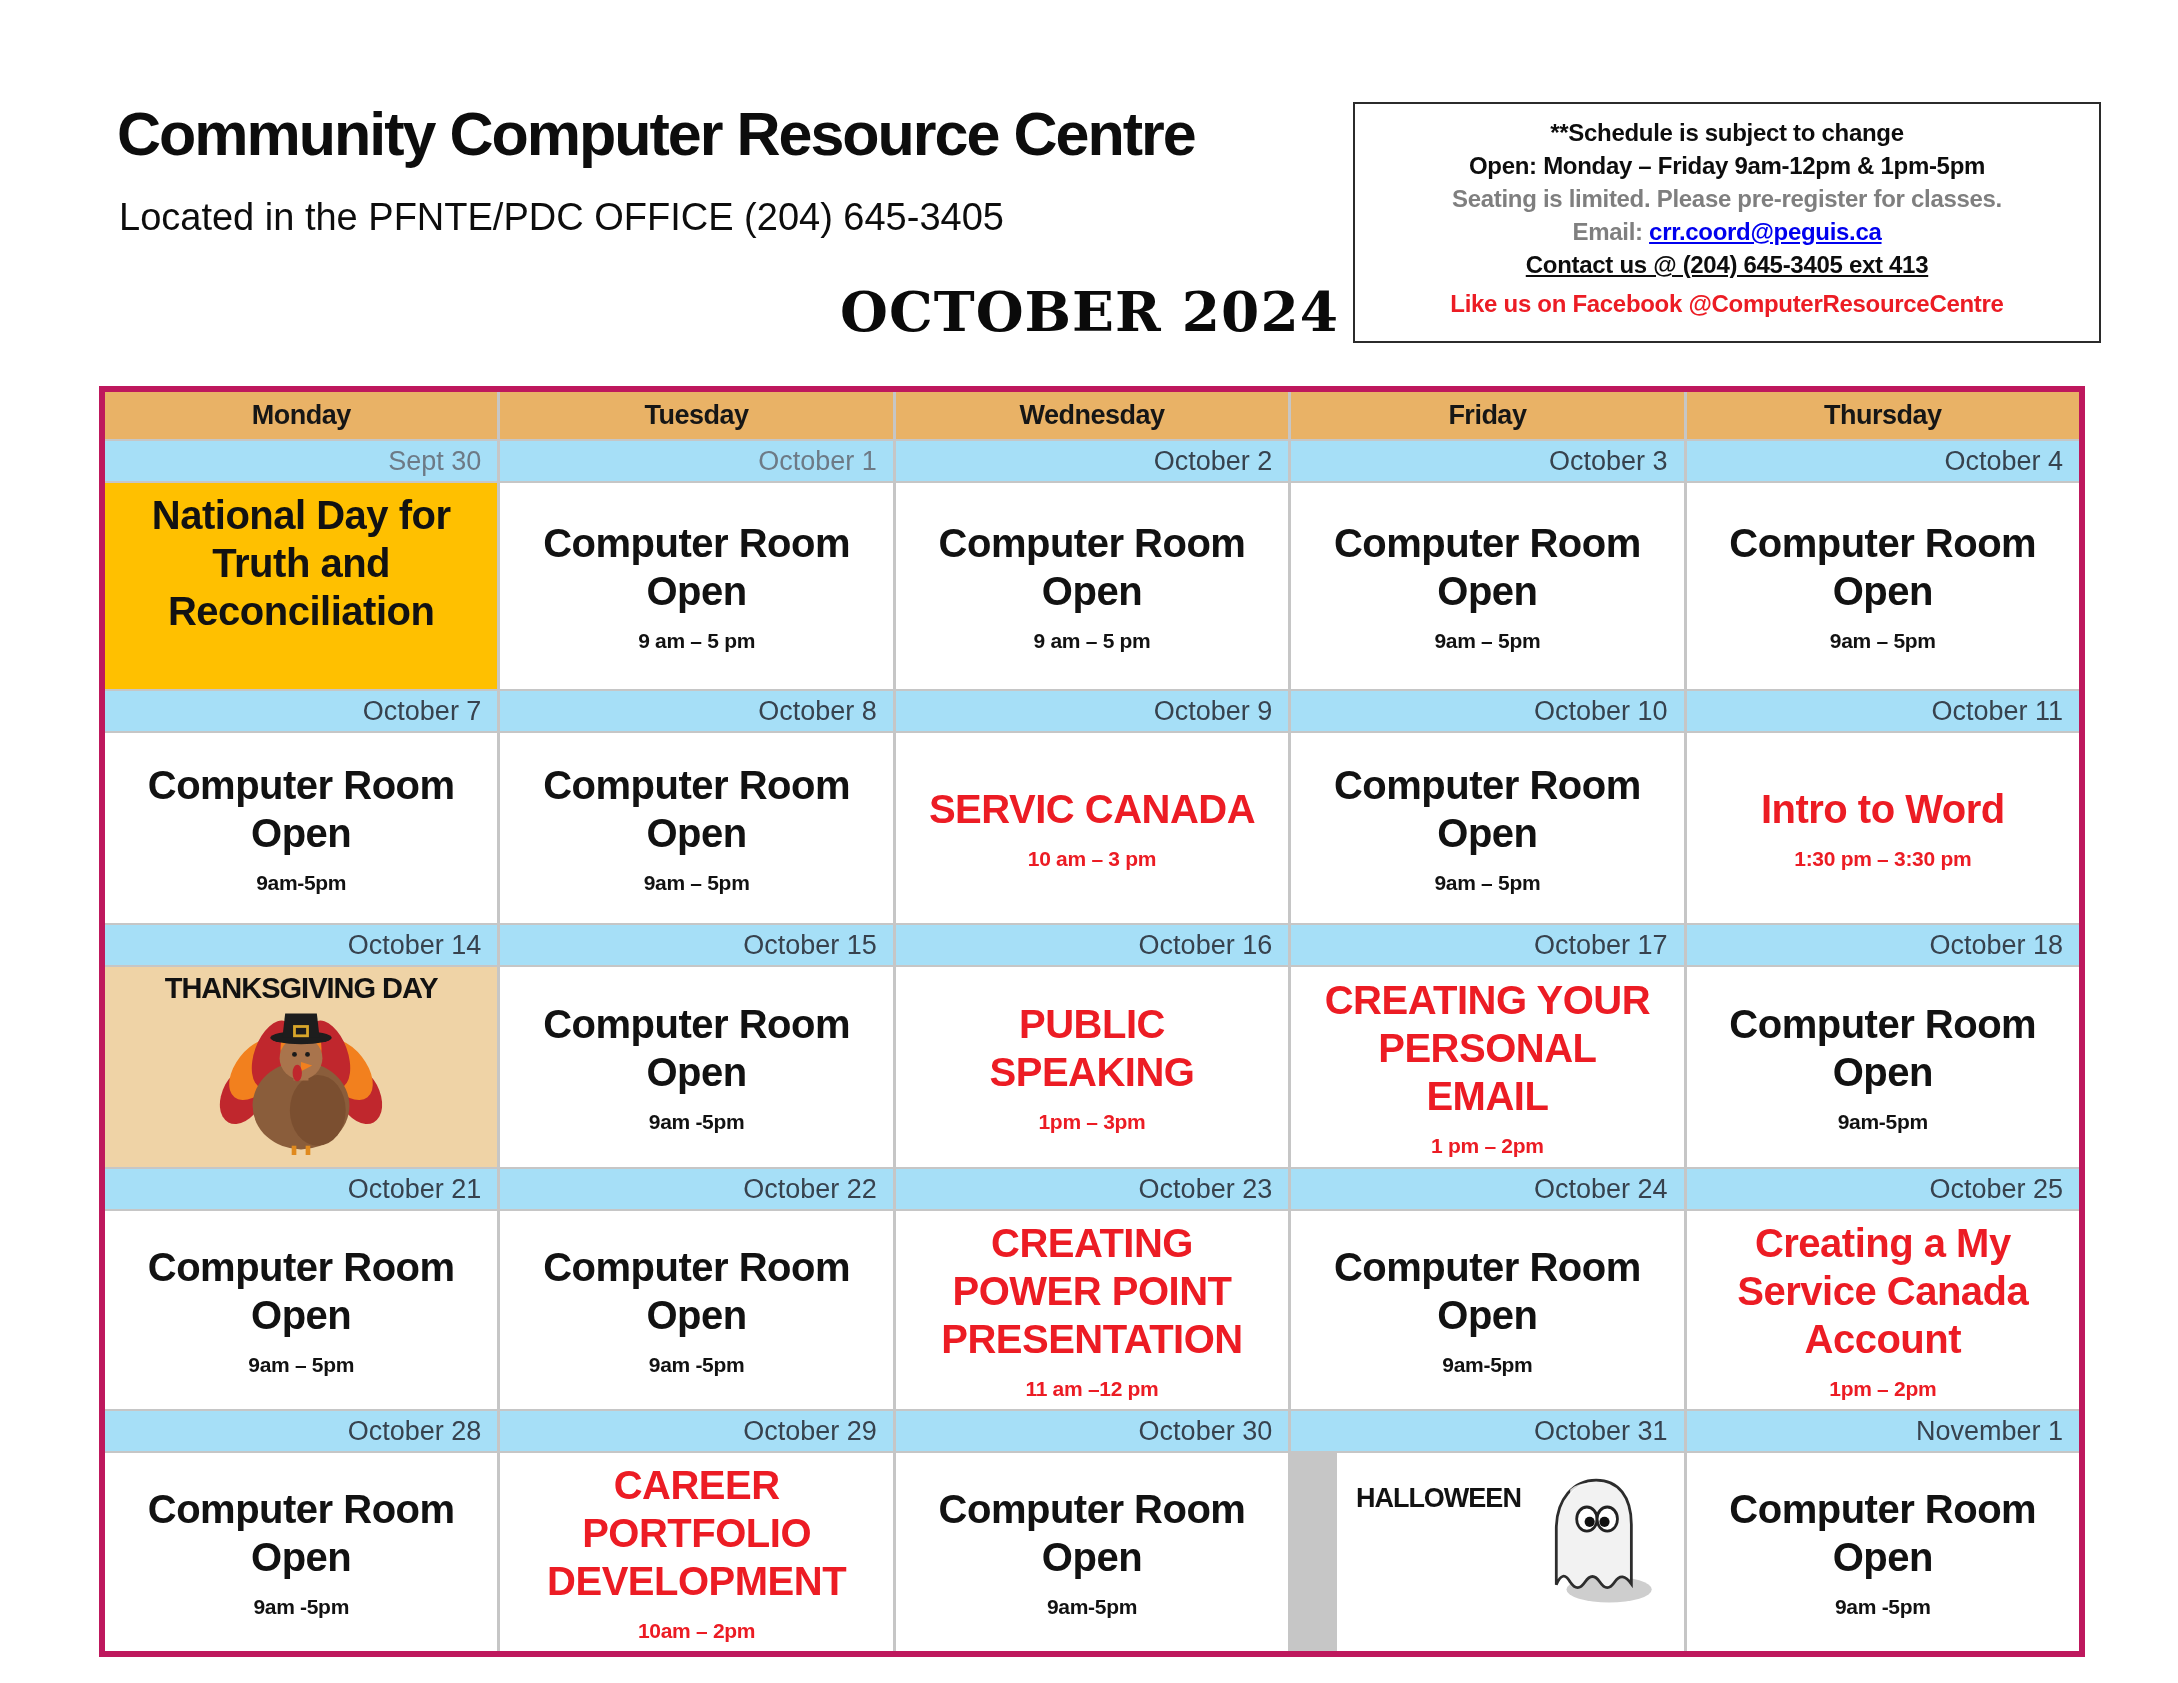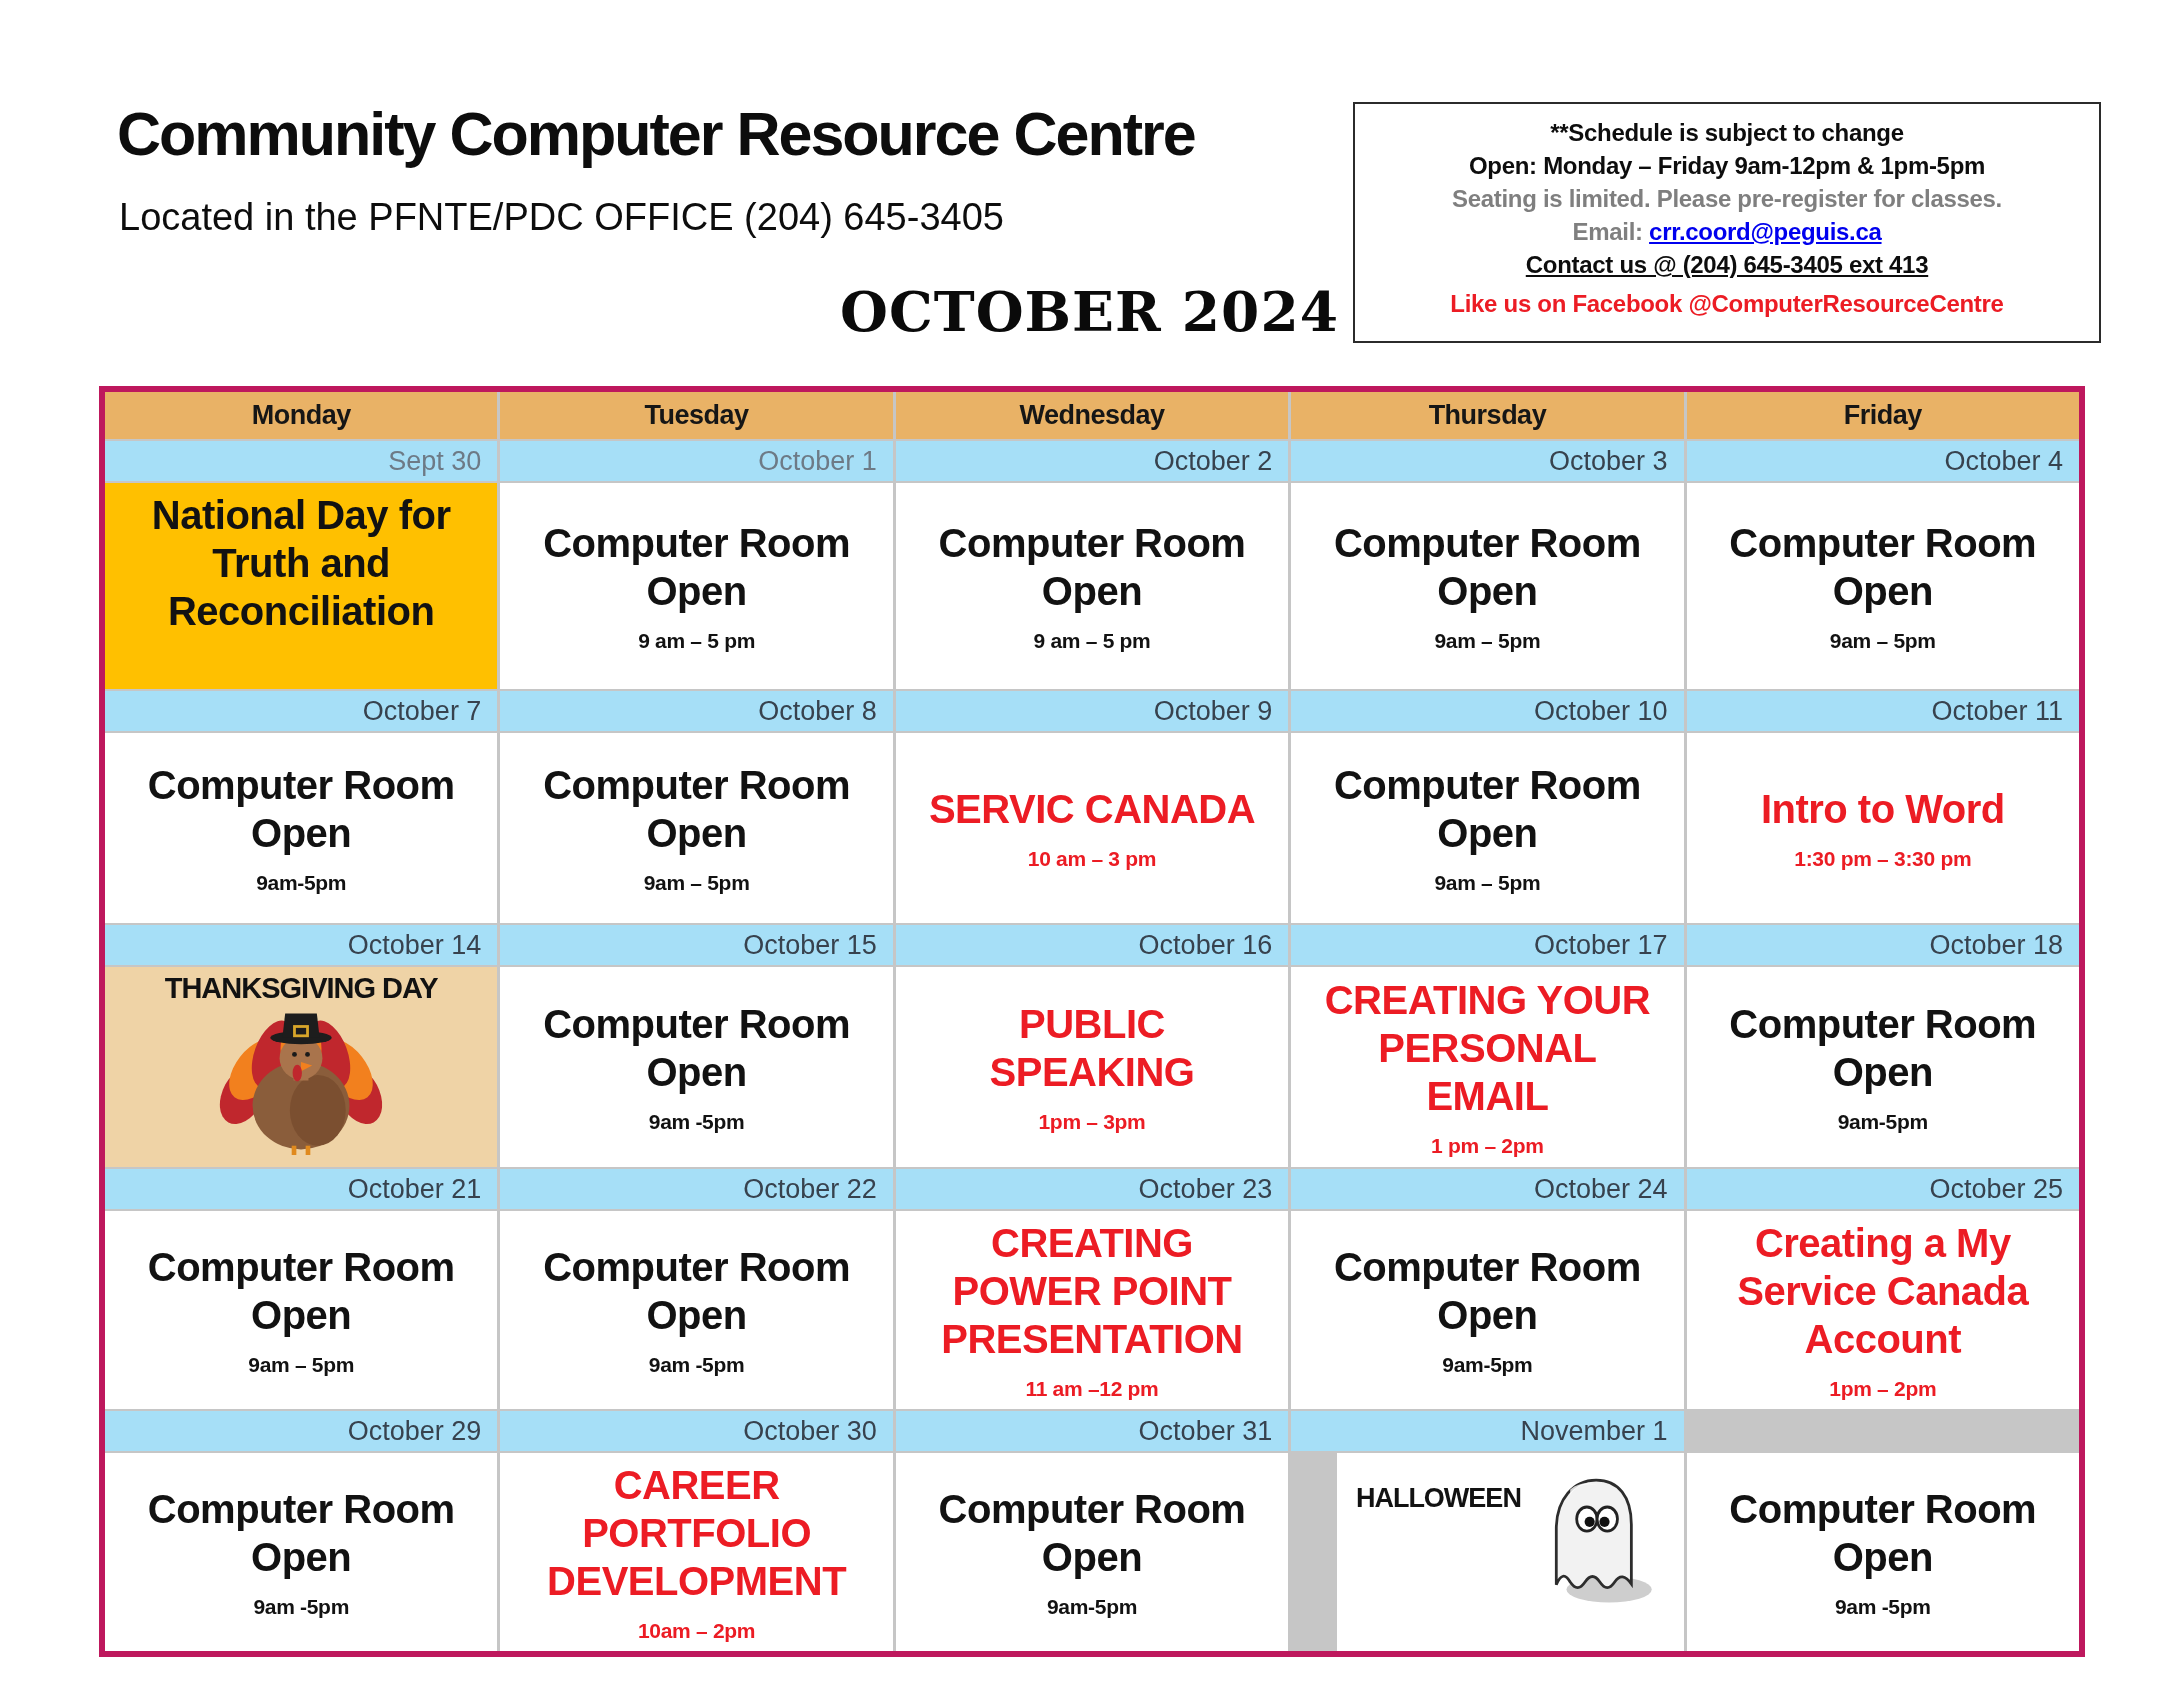--- a/index.html
+++ b/index.html
@@ -97,22 +97,22 @@
   <div class="ib-line ib-contact">Contact us @ (204) 645-3405 ext 413</div>
   <div class="ib-line ib-red">Like us on Facebook @ComputerResourceCentre</div>
 </div>
 
 <div class="calendar">
 
   <div class="cal-row">
     <div class="day-header">Monday</div>
     <div class="day-header">Tuesday</div>
     <div class="day-header">Wednesday</div>
+    <div class="day-header">Friday</div>
     <div class="day-header">Thursday</div>
-    <div class="day-header">Friday</div>
   </div>
 
   <div class="cal-row">
     <div class="date muted">Sept 30</div>
     <div class="date muted">October 1</div>
     <div class="date">October 2</div>
     <div class="date">October 3</div>
     <div class="date">October 4</div>
   </div>
 
@@ -250,20 +250,21 @@
       <div class="evt-title">Computer Room Open</div>
       <div class="evt-time">9am-5pm</div>
     </div>
     <div class="event red">
       <div class="evt-title">Creating a My Service Canada Account</div>
       <div class="evt-time">1pm – 2pm</div>
     </div>
   </div>
 
   <div class="cal-row">
+    <div class="date">October 28</div>
     <div class="date">October 29</div>
     <div class="date">October 30</div>
     <div class="date">October 31</div>
     <div class="date">November 1</div>
   </div>
 
   <div class="cal-row short">
     <div class="event">
       <div class="evt-title">Computer Room Open</div>
       <div class="evt-time">9am -5pm</div>

